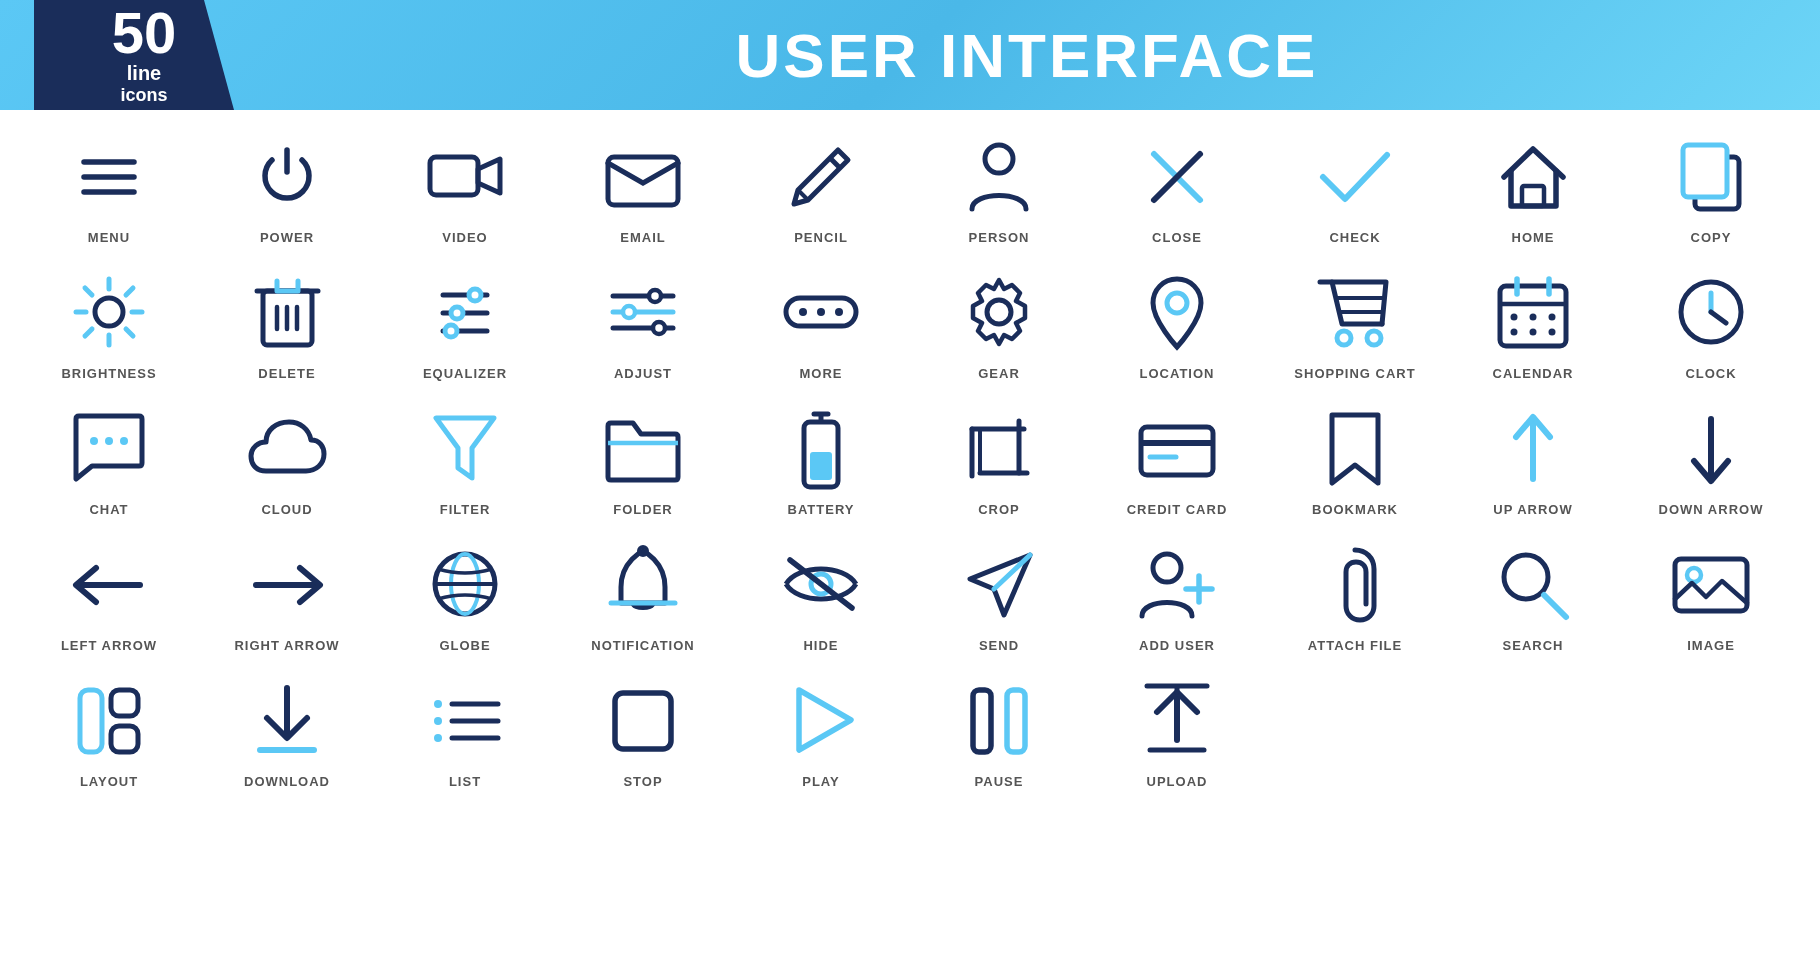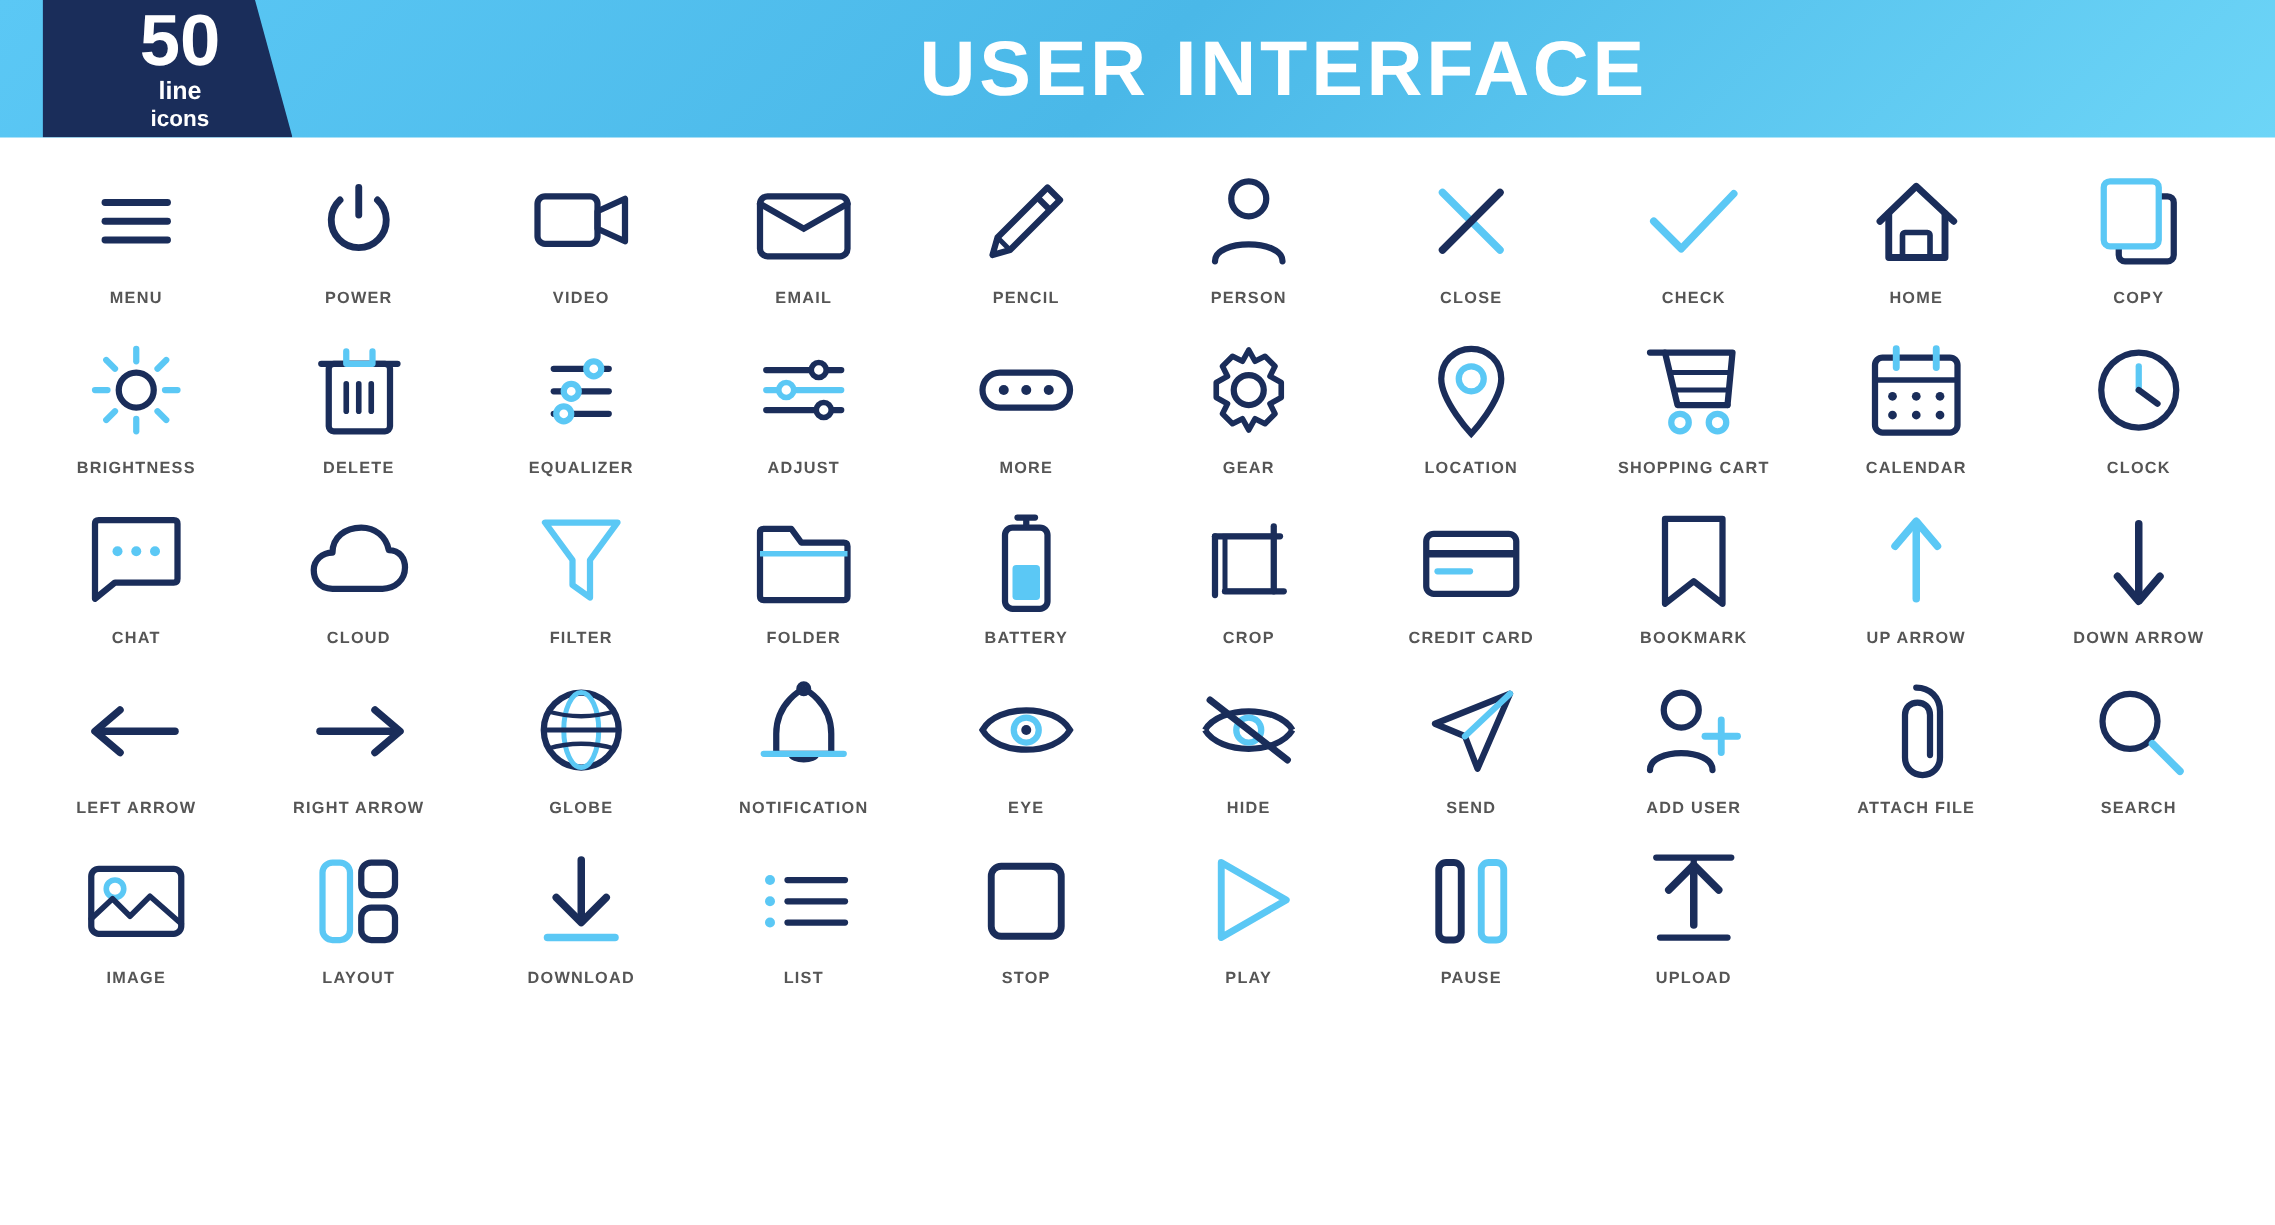--- a/index.html
+++ b/index.html
@@ -495,30 +495,20 @@
       <svg width="72" height="80" viewBox="0 0 72 80">
         <path d="M36 6 C36 6 58 16 58 42 L58 58 L14 58 L14 42 C14 16 36 6 36 6 Z" stroke="#1a2d5a" stroke-width="5" fill="none" stroke-linejoin="round"></path>
         <circle cx="36" cy="6" r="4" stroke="#1a2d5a" stroke-width="4" fill="none"></circle>
         <path d="M26 58 C26 64 46 64 46 58" stroke="#1a2d5a" stroke-width="5" fill="none"></path>
         <line x1="4" y1="58" x2="68" y2="58" stroke="#5bc8f5" stroke-width="5" stroke-linecap="round"></line>
       </svg>
     </div>
     <span class="icon-label">NOTIFICATION</span>
   </div>
 
-  <div class="icon-cell">
-    <div class="icon-wrapper">
-      <svg width="82" height="55" viewBox="0 0 82 55">
-        <path d="M6 27 C18 6 64 6 76 27 C64 48 18 48 6 27 Z" stroke="#1a2d5a" stroke-width="5" fill="none"></path>
-        <circle cx="41" cy="27" r="10" stroke="#5bc8f5" stroke-width="5" fill="none"></circle>
-        <circle cx="41" cy="27" r="4" fill="#1a2d5a"></circle>
-      </svg>
-    </div>
-    <span class="icon-label">EYE</span>
-  </div>
 
   <div class="icon-cell">
     <div class="icon-wrapper">
       <svg width="82" height="65" viewBox="0 0 82 65">
         <path d="M6 32 C18 12 64 12 76 32" stroke="#1a2d5a" stroke-width="5" fill="none"></path>
         <path d="M6 32 C18 52 64 52 76 32" stroke="#1a2d5a" stroke-width="5" fill="none"></path>
         <circle cx="41" cy="32" r="10" stroke="#5bc8f5" stroke-width="5" fill="none"></circle>
         <line x1="10" y1="8" x2="72" y2="56" stroke="#1a2d5a" stroke-width="5.5" stroke-linecap="round"></line>
       </svg>
     </div>

